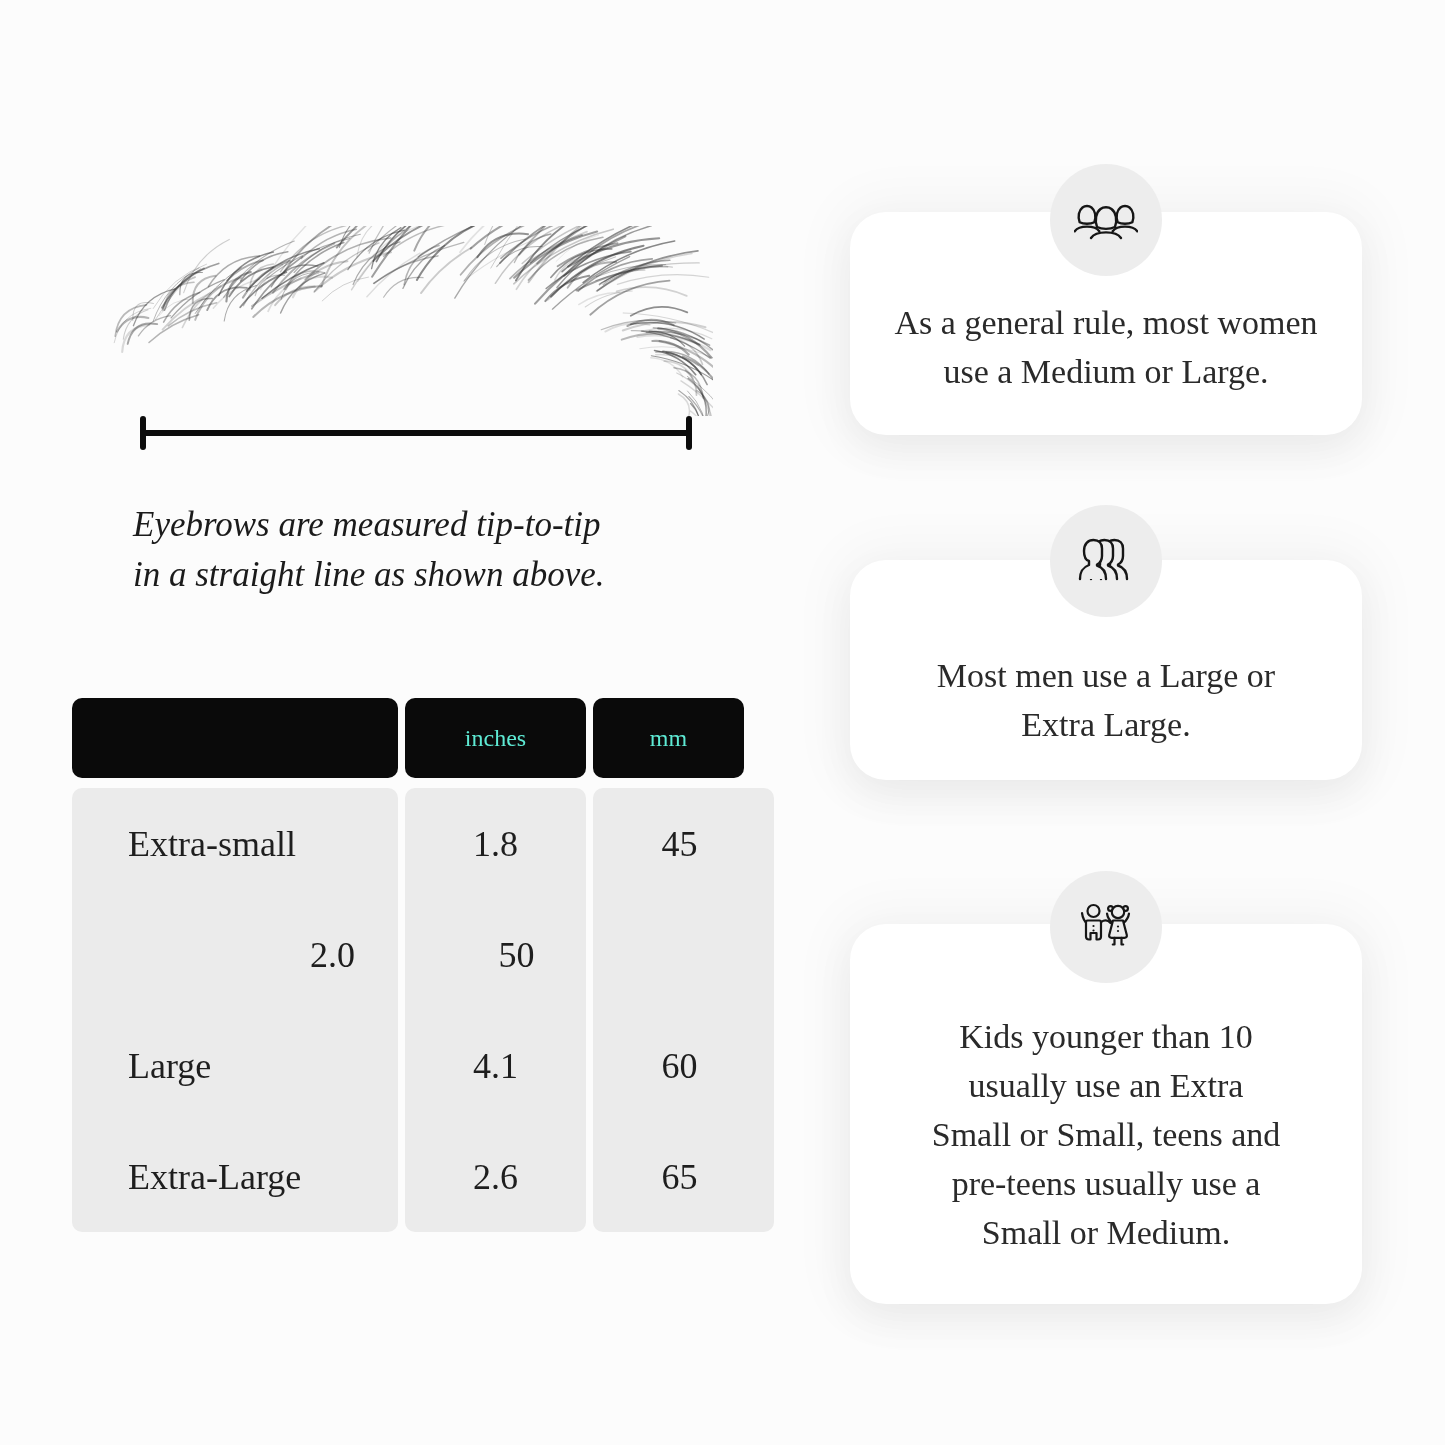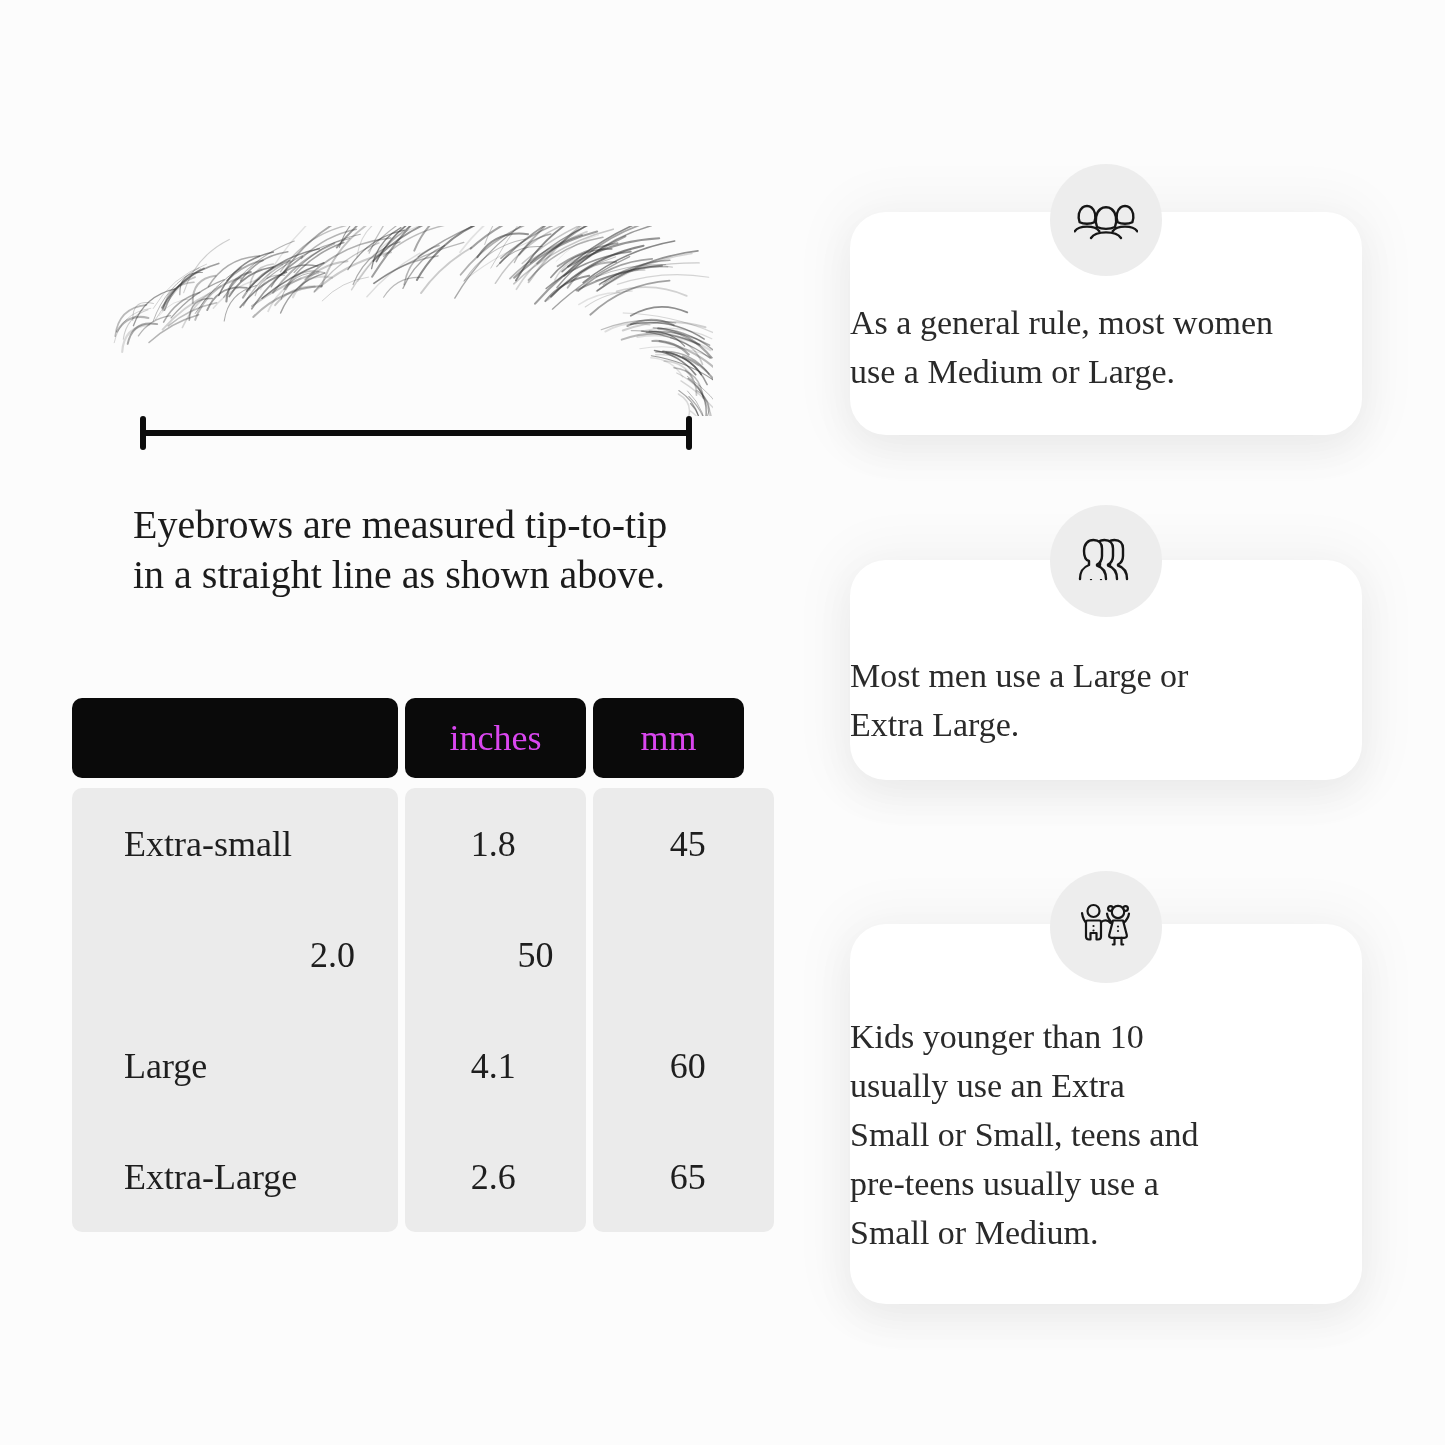--- a/index.html
+++ b/index.html
@@ -7,42 +7,42 @@
     position:relative; width:1445px; height:1445px; overflow:hidden;
     background:#fcfcfc;
     font-family:"Liberation Serif","DejaVu Serif",serif;
     color:#1c1c1c;
   }
   
   .brow-wrap{position:absolute; left:113px; top:226px; width:600px; height:190px;}
   .measure{position:absolute; left:140px; top:416px; width:552px; height:34px;}
   .caption{
     position:absolute; left:133px; top:500px; width:640px;
-    font-size:40px; line-height:50px; white-space:pre-line; color:#1b1b1b;
+    font-size:35px; line-height:50px; white-space:pre-line; color:#1b1b1b;font-style:italic;
   }
   
   .thead{position:absolute; left:72px; top:698px; height:80px; display:flex; gap:7px;}
   .th{
-    background:#0a0a0a; border-radius:10px; color:#d946ef; font-size:36px;
+    background:#0a0a0a; border-radius:10px; color:#5eead4; font-size:24px;
     display:flex; align-items:center; justify-content:center;
   }
   .w1{width:326px;} .w2{width:181px;} .w3{width:151px;}
   .tbody{position:absolute; left:72px; top:788px; width:702px; height:444px;}
   .colbg{position:absolute; top:0; height:444px; background:#ebebeb; border-radius:10px;}
   .b1{left:0; width:326px;} .b2{left:333px; width:181px;} .b3{left:521px; width:181px;}
   .rows{position:absolute; left:0; top:0; width:702px; height:444px; display:flex; flex-direction:column;}
   .row{flex:1; display:flex; align-items:center; font-size:36px; color:#1e1e1e;justify-content:center;}
   .cell{box-sizing:border-box;}
   .cl{width:326px; padding-left:52px;}
-  .cv{width:181px; margin-left:22px; text-align:center;}
+  .cv{width:181px; margin-left:3px; text-align:center;}
   
   .card{
     position:absolute; left:850px; width:512px; background:#ffffff; border-radius:36px;
     box-shadow:0 16px 40px rgba(0,0,0,0.05), 0 0 50px 18px rgba(0,0,0,0.03);
-    box-sizing:border-box; 
+    box-sizing:border-box; text-align:center;
   }
   .card-text{
     font-size:34px; line-height:49px; color:#2a2a2a; white-space:pre-line;
   }
   .card1{top:212px; height:223px; padding-top:86px;}
   .card2{top:560px; height:220px; padding-top:91px;}
   .card3{top:924px; height:380px; padding-top:88px;}
   .icon-circle{
     position:absolute; left:1050px; width:112px; height:112px; border-radius:50%;
     background:#ededed; display:flex; align-items:center; justify-content:center; z-index:3;

